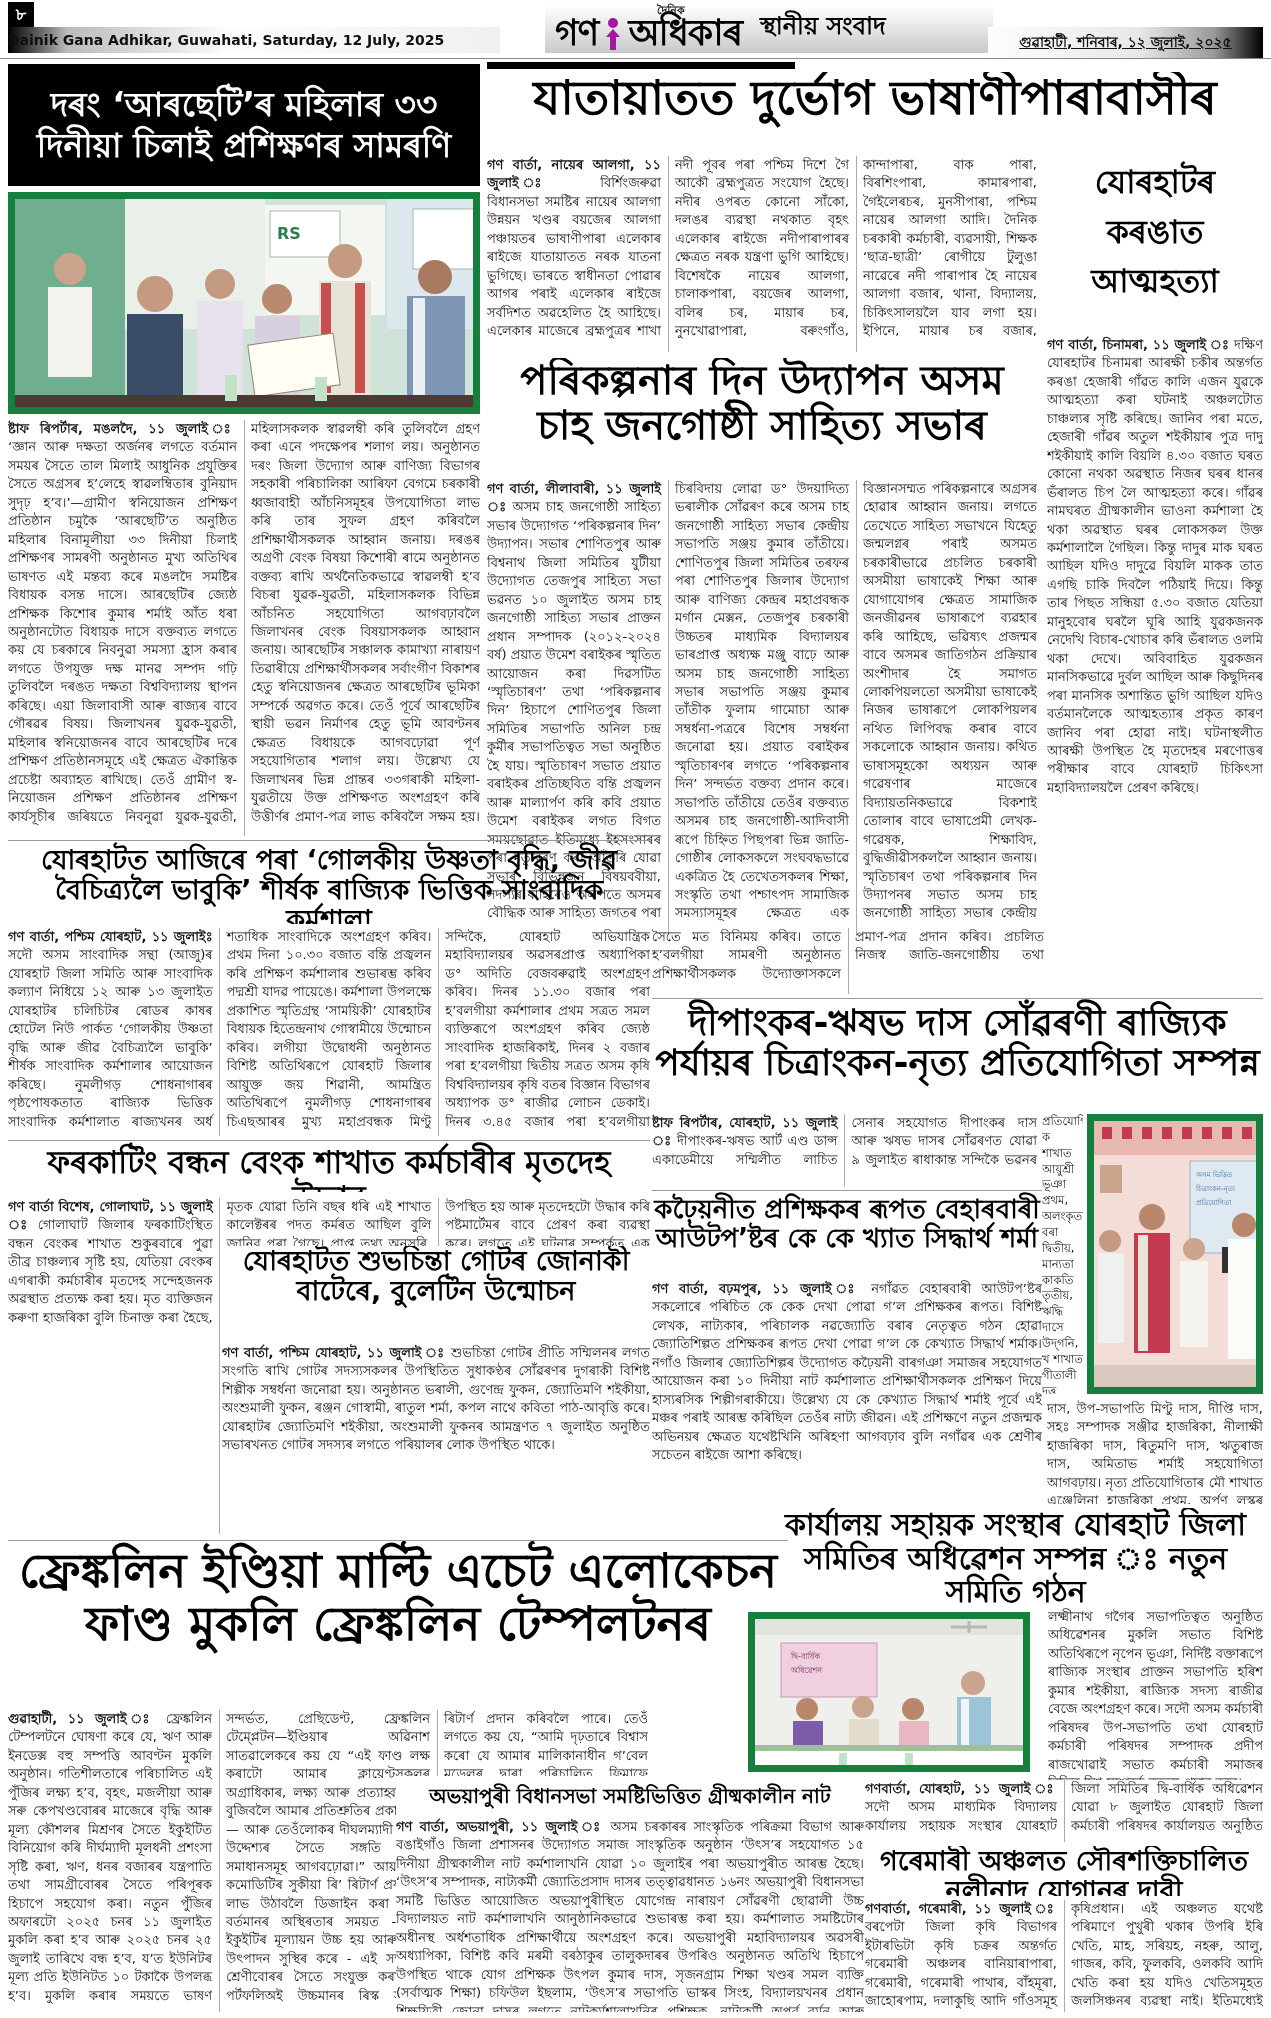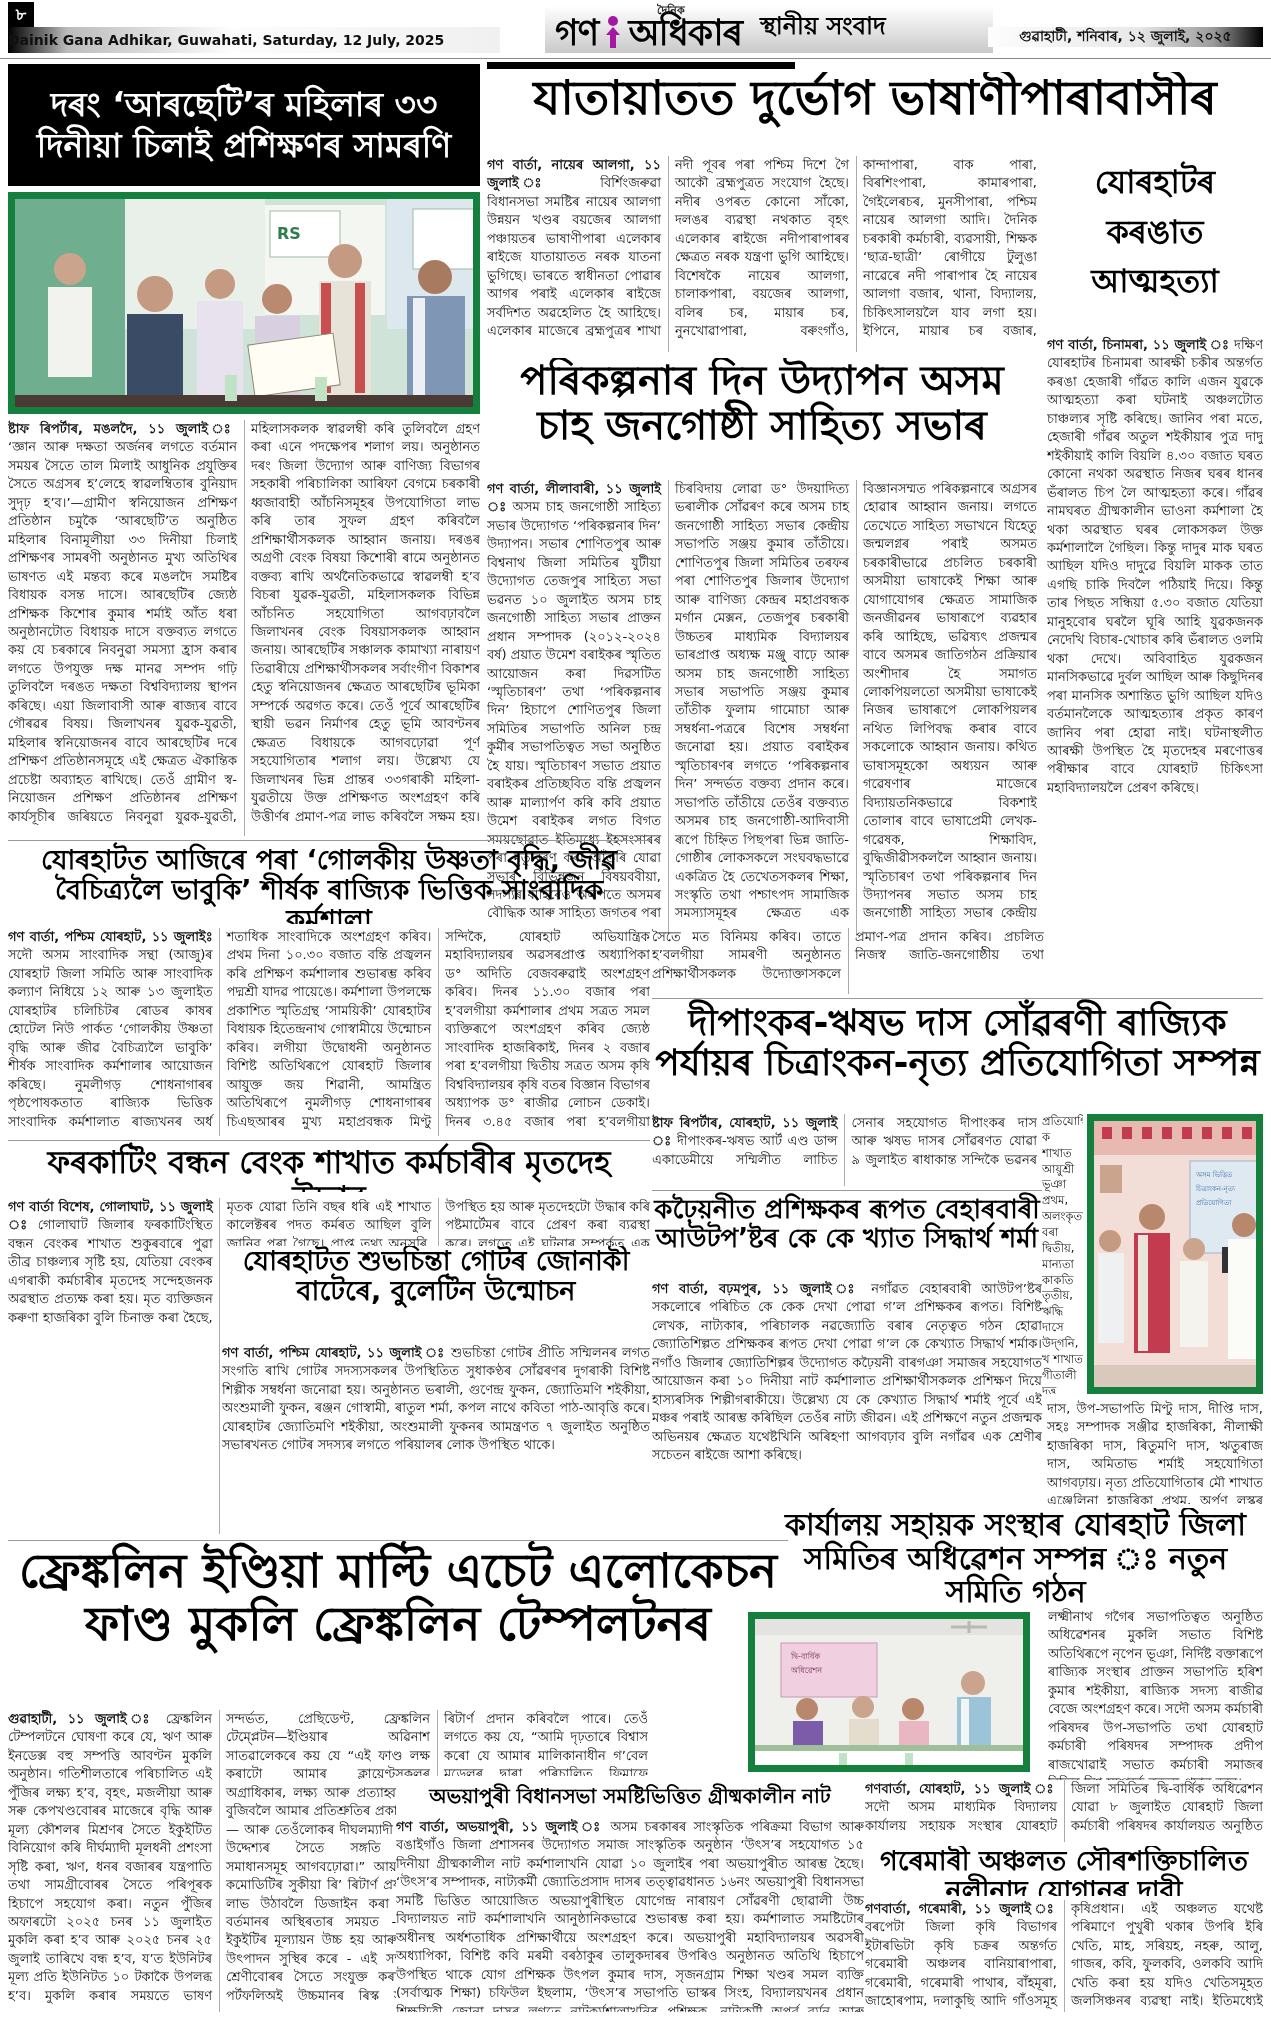--- a/index.html
+++ b/index.html
@@ -6,21 +6,21 @@
   #page{position:relative;width:1271px;height:2018px;background:#fff;overflow:hidden;
         font-family:"DejaVu Sans",sans-serif;color:#111;}
   .abs{position:absolute;box-sizing:border-box;}
   
   .pagebox{background:#000;color:#fff;font-weight:bold;font-size:16px;display:flex;align-items:center;justify-content:center;}
   .strip-l{background:linear-gradient(to right,#000 0%,#bbb 12%,#fdfdfd 45%,#f0f0f0 100%);
            display:flex;align-items:center;font-weight:bold;font-size:14px;color:#101010;}
   .strip-c{background:linear-gradient(to bottom,#fff,#c9c9c9);display:flex;align-items:flex-end;gap:18px;padding:0 10px 2px 10px;}
   .strip-r{background:linear-gradient(to right,#fdfdfd 0%,#e8e8e8 55%,#9a9a9a 82%,#000 100%);
            display:flex;align-items:center;justify-content:center;font-weight:bold;font-size:14px;color:#101010;}
-  .logo-big{font-weight:bold;font-size:36px;line-height:1;letter-spacing:-1px;color:#000;display:flex;align-items:flex-start;gap:4px;}
+  .logo-big{font-weight:bold;font-size:36px;line-height:1;letter-spacing:-1px;color:#000;display:flex;align-items:flex-end;gap:4px;}
   .logo-top{position:absolute;top:-4px;left:112px;font-size:11px;font-weight:bold;color:#222;}
   .local-news{font-weight:bold;font-size:24px;color:#000;padding-bottom:4px;}
   .hrule{background:#888;height:1px;}
   
   .hl{font-weight:bold;color:#000;text-align:center;line-height:1.12;overflow:hidden;}
   .hl-box{background:#000;color:#fff;display:flex;align-items:center;justify-content:center;
           font-weight:bold;text-align:center;line-height:1.25;padding:6px 10px;}
   .rule-top{border-top:1px solid #999;padding-top:4px;}
   
   .body-txt{font-size:13px;line-height:1.42;text-align:justify;overflow:hidden;color:#141414;}
@@ -49,21 +49,21 @@
     <span class="logo-big">
       <span>গণ</span>
       <svg width="22" height="34" viewBox="0 0 22 34">
         <circle cx="11" cy="6" r="5" fill="#a317a3"></circle>
         <path d="M11 12 L4 20 L8 20 L8 33 L14 33 L14 20 L18 20 Z" fill="#a317a3"></path>
       </svg>
       <span>অধিকাৰ</span>
     </span>
     <span class="local-news">স্থানীয় সংবাদ</span>
   </div>
-  <div class="abs strip-r" style="left:988px;top:27px;width:275px;height:20px;">
+  <div class="abs strip-r" style="left:988px;top:27px;width:275px;height:31px;text-decoration:underline;">
     <span>গুৱাহাটী, শনিবাৰ, ১২ জুলাই, ২০২৫</span>
   </div>
   <div class="abs hrule" style="left:0;top:58px;width:1271px;"></div>
 
   <div class="abs hl-box" style="left:8px;top:64px;width:472px;height:122px;font-size:33px;">
     <span>দৰং ‘আৰছেটি’ৰ মহিলাৰ ৩৩ দিনীয়া চিলাই প্ৰশিক্ষণৰ সামৰণি</span>
   </div>
   <div class="abs photo" style="left:8px;top:192px;width:472px;height:222px;">
     <svg width="472" height="222" viewBox="0 0 472 222">
       <rect width="472" height="222" fill="#cfe3d8"></rect>

